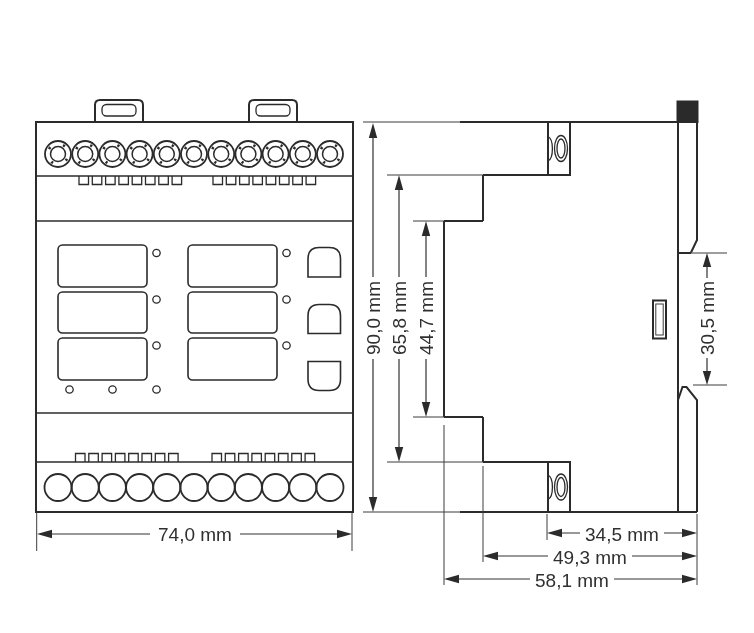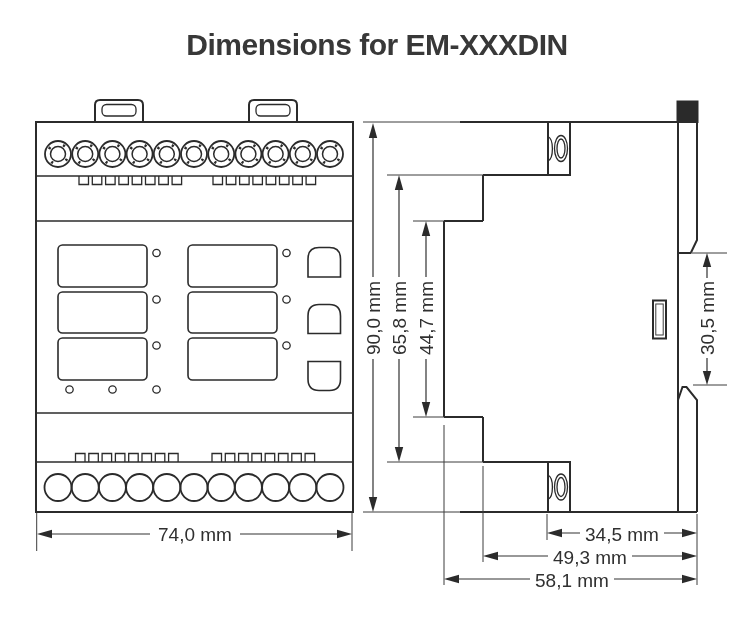--- a/index.html
+++ b/index.html
@@ -14,21 +14,20 @@
   .ext{fill:none;stroke:#3c3c3c;stroke-width:1;}
   .dim{fill:none;stroke:#333333;stroke-width:1.2;}
   .arr{fill:#2b2b2b;stroke:none;}
   .dimtxt{font-family:"Liberation Sans",sans-serif;font-size:19px;fill:#303030;}
   .knurl{fill:none;stroke:#2b2b2b;stroke-width:2.6;stroke-dasharray:2.2 13.8;stroke-dashoffset:-5;}
 </style>
 </head>
 <body>
 
 <div id="canvas">
-  <div id="title">Dimensions for EM-XXXDIN</div>
 
   <svg width="754" height="633" viewBox="0 0 754 633">
     <defs>
       <g id="tab">
         <path d="M0 23 V6 Q0 1 5 1 H43 Q48 1 48 6 V23" class="profile"></path>
         <rect x="7" y="5.5" width="34" height="11.5" rx="4.5" class="detail"></rect>
       </g>
       <g id="screwT">
         <circle r="13" fill="none" stroke="#2b2b2b" stroke-width="1.8"></circle>
         <circle r="10.2" class="knurl"></circle>

